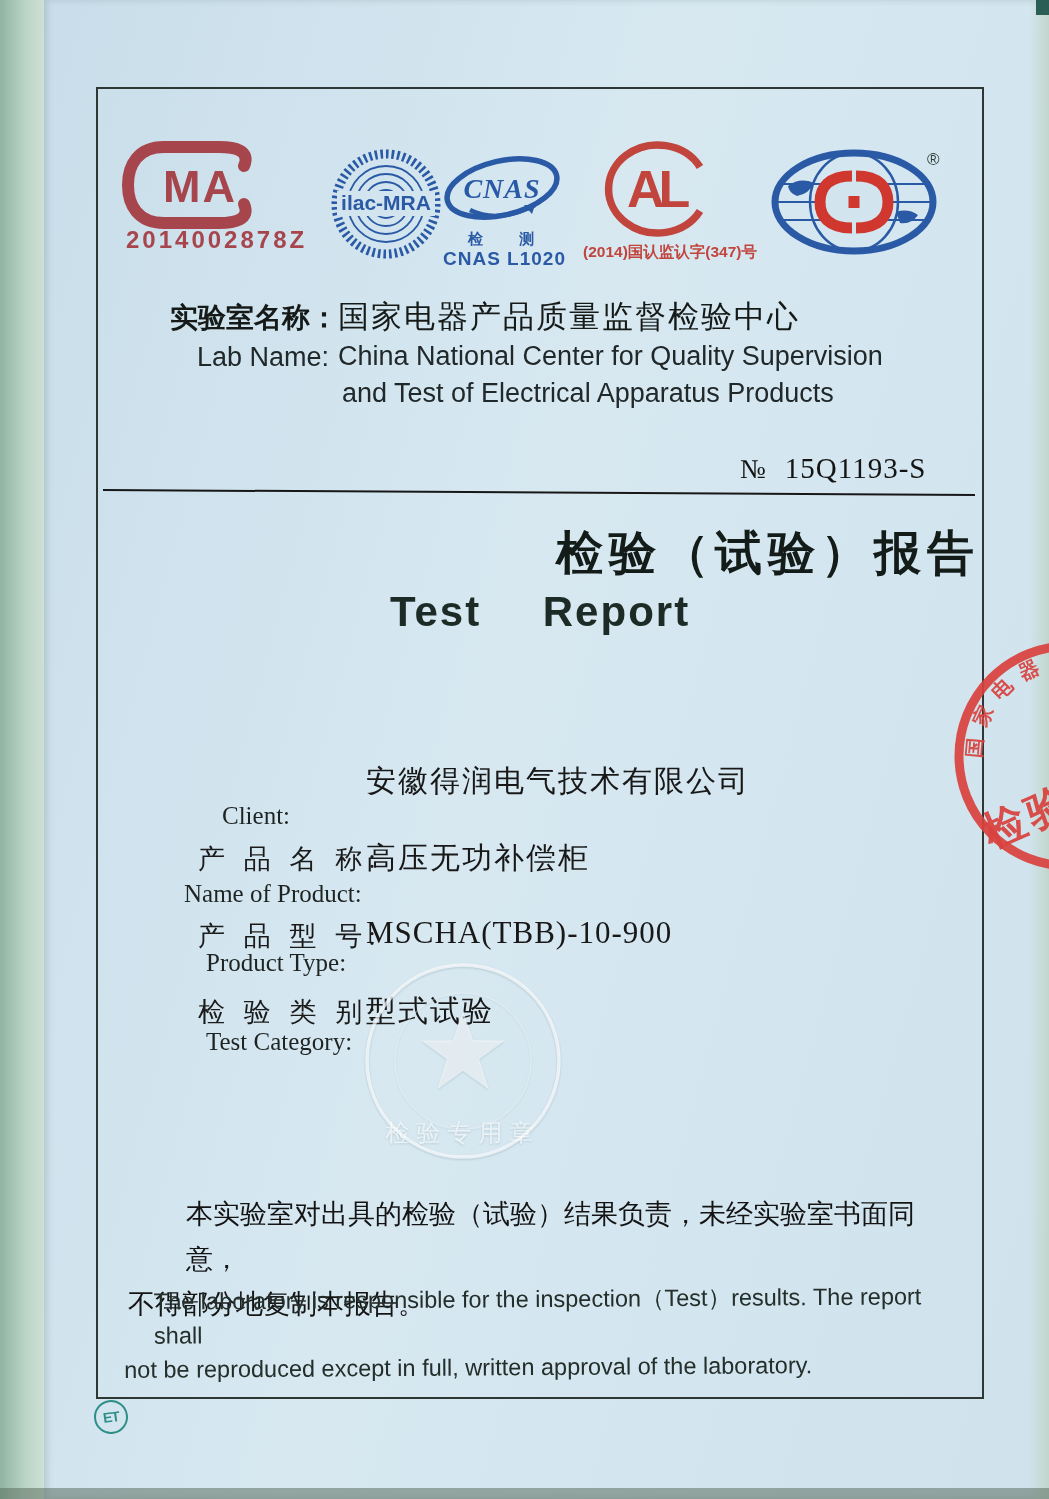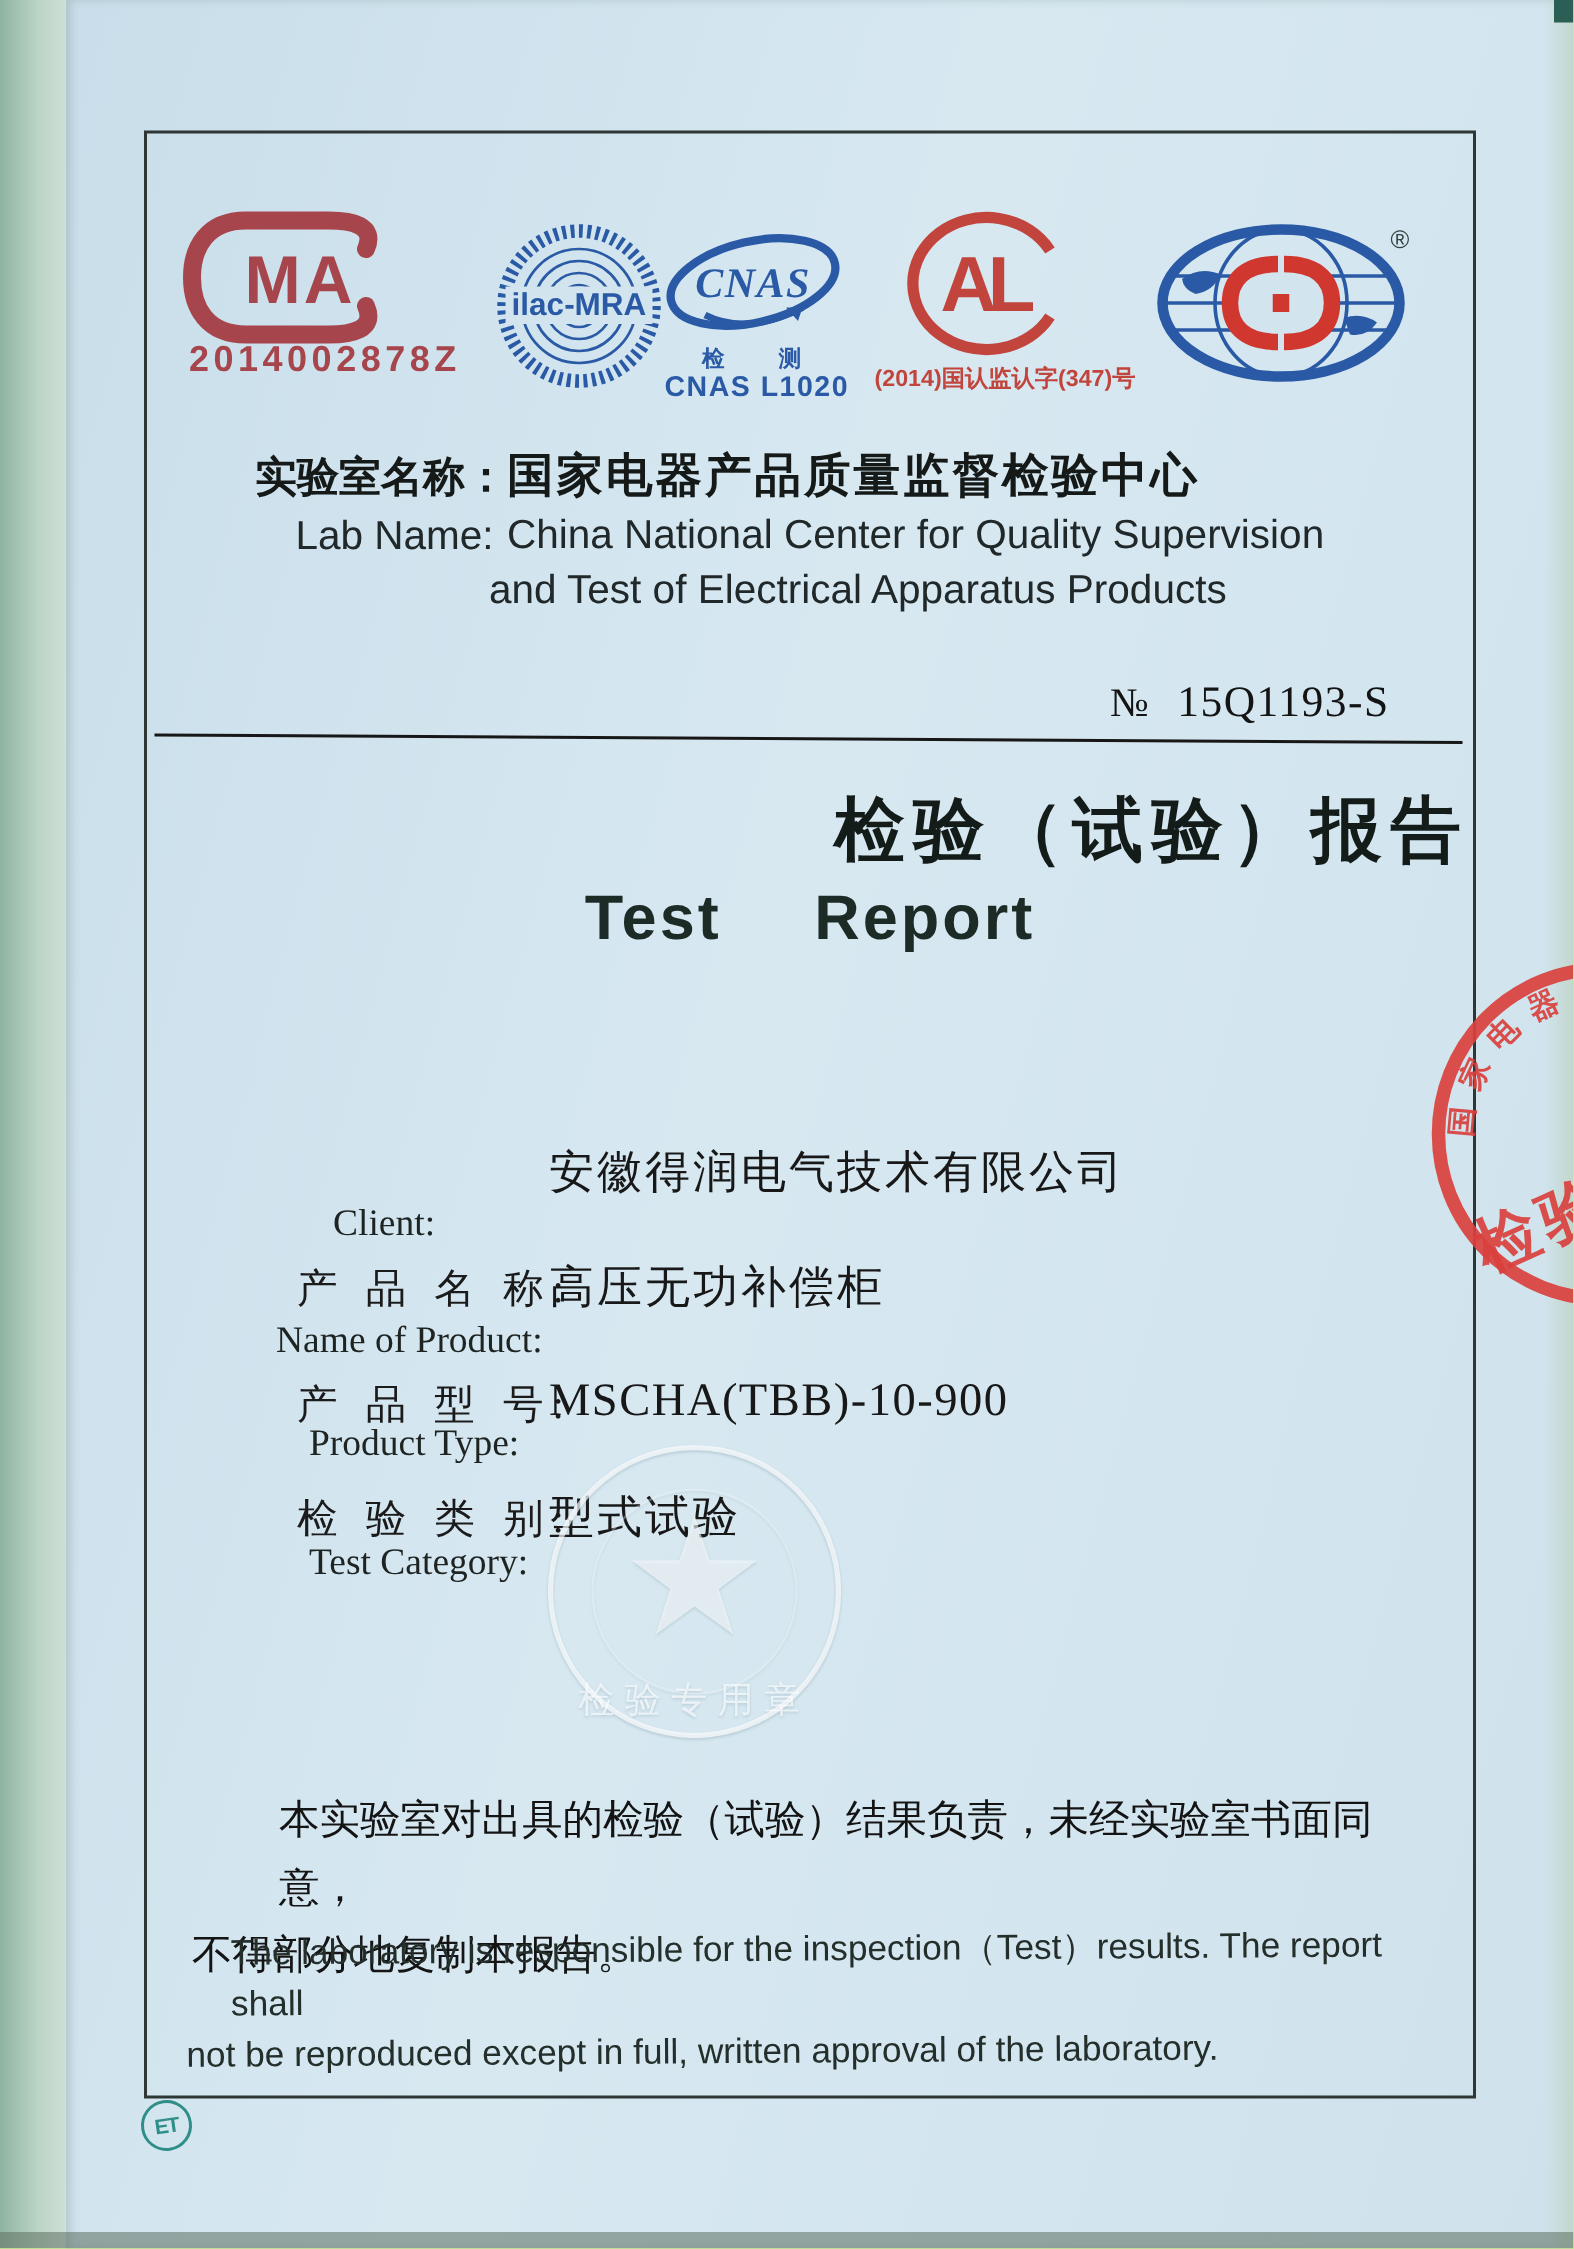--- a/index.html
+++ b/index.html
@@ -21,24 +21,24 @@
   
   .cma-number{position:absolute;left:126px;top:226px;color:#a7454d;font-weight:bold;
     font-size:24px;letter-spacing:3px;}
   .cnas-zh{position:absolute;left:468px;top:230px;color:#2a5aa5;font-size:15px;font-weight:bold;letter-spacing:16px;}
   .cnas-code{position:absolute;left:443px;top:248px;color:#2a5aa5;font-size:19px;font-weight:bold;letter-spacing:1px;}
   .cal-caption{position:absolute;left:583px;top:242px;color:#c2453d;font-size:15.5px;font-weight:bold;}
   .reg-mark{position:absolute;left:927px;top:150px;color:#33413c;font-size:17px;}
 
   
   .lab-label-zh{position:absolute;left:170px;top:299px;font-size:28px;font-weight:bold;color:#151a18;}
-  .lab-name-zh{position:absolute;left:338px;top:296px;font-size:31px;font-weight:bold;color:#151a18;letter-spacing:2px;text-align:center;}
+  .lab-name-zh{position:absolute;left:338px;top:296px;font-size:31px;font-weight:normal;color:#151a18;letter-spacing:2px;text-align:center;}
   .lab-label-en{position:absolute;left:197px;top:342px;font-size:27px;color:#20282a;}
   .lab-en1{position:absolute;left:338px;top:341px;font-size:27px;color:#20282a;}
-  .lab-en2{position:absolute;left:326px;top:378px;font-size:27px;color:#20282a;}
+  .lab-en2{position:absolute;left:342px;top:378px;font-size:27px;color:#20282a;}
 
   
   .repno{position:absolute;left:740px;top:452px;font-family:"Liberation Serif",serif;color:#141414;}
   .repno .pfx{font-size:27px;}
   .repno .val{font-size:29px;margin-left:15px;letter-spacing:1px;}
   .rule{position:absolute;left:103px;top:489px;width:872px;height:2px;background:#171717;
     transform:rotate(0.33deg);transform-origin:left center;}
 
   
   .title-zh{position:absolute;left:100px;top:522px;width:880px;text-align:right;

